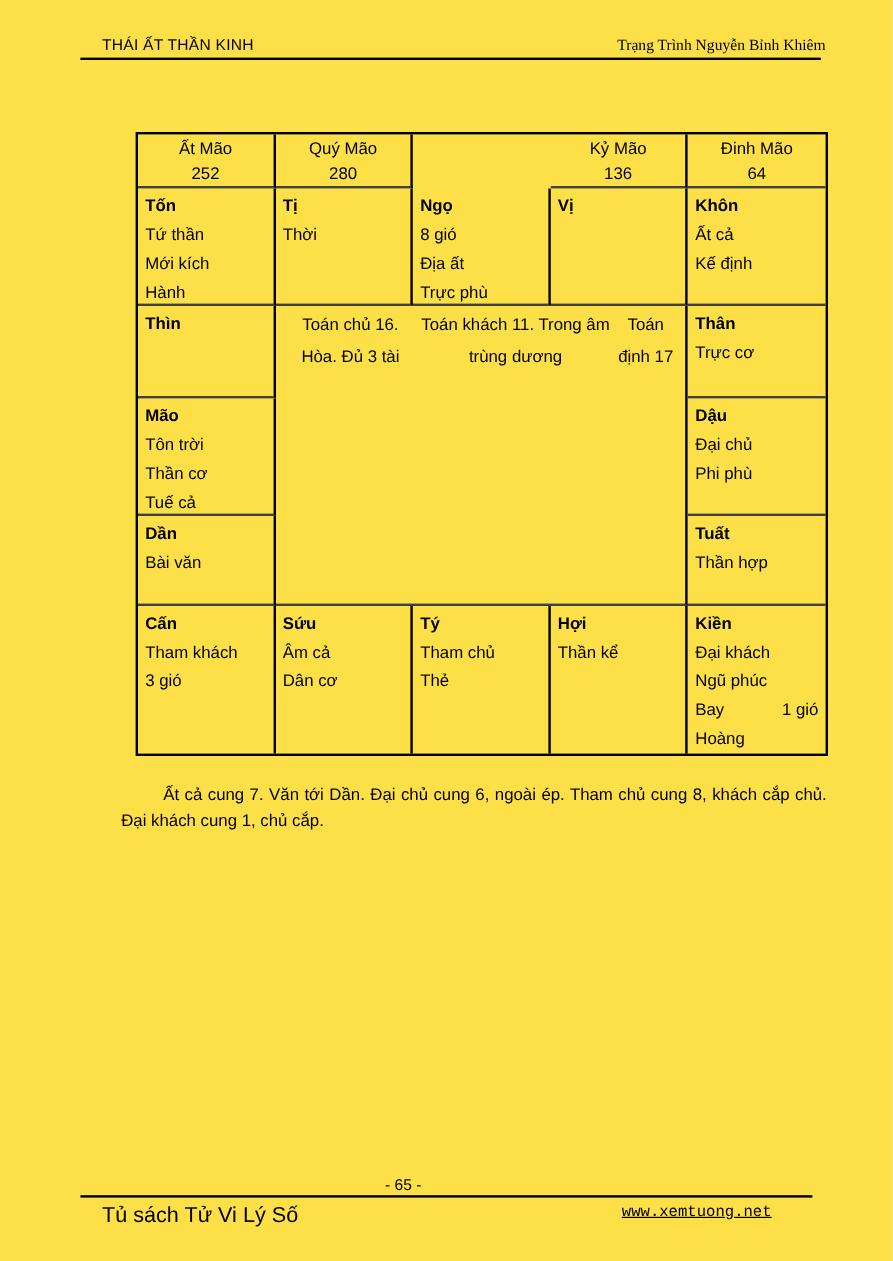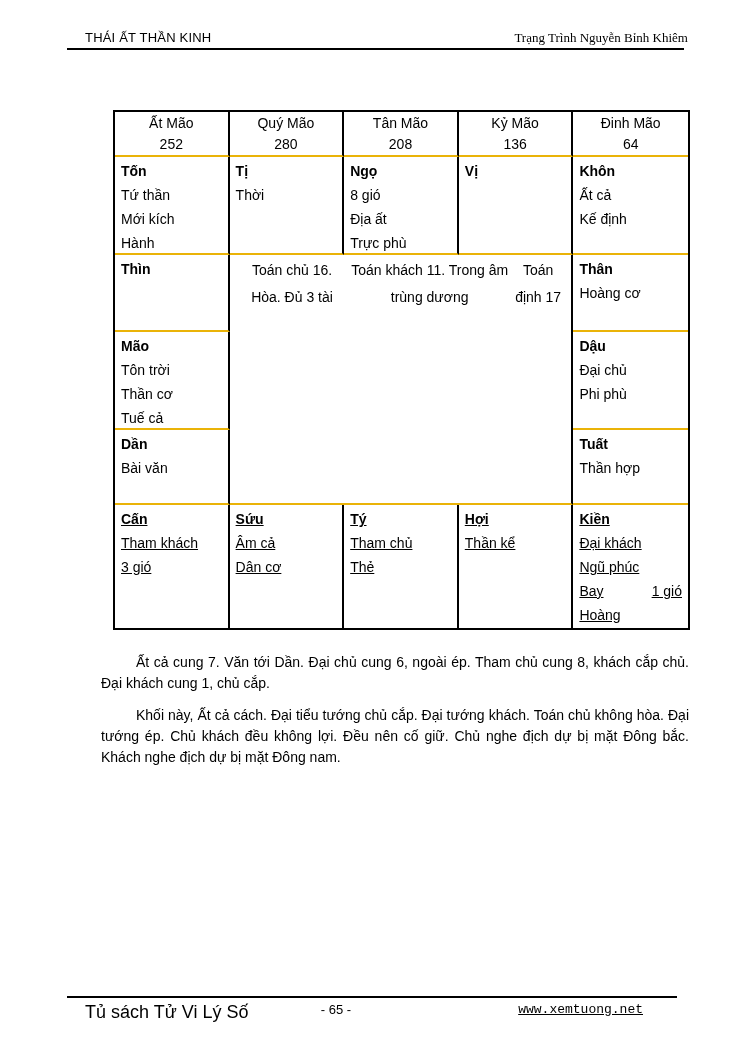--- a/index.html
+++ b/index.html
@@ -1,83 +1,79 @@
 <!DOCTYPE html>
 <html><head>
 <meta charset="utf-8">
 <style>
   html,body{margin:0;padding:0;background:#e8e8e8;}
   .page{
     position:relative;width:744px;height:1051px;margin:0 auto;
-    background:#ffffff;color:#000;
+    background:#fde047;color:#000;
     font-family:"Liberation Sans", sans-serif;
     overflow:hidden;
   }
   
   .rh-left{position:absolute;left:85px;top:30px;font-size:13px;letter-spacing:.2px;}
   .rh-right{position:absolute;right:56px;top:30px;font-size:13px;font-family:Liberation Serif, serif;}
   .header-rule{position:absolute;left:67px;top:48px;width:617px;height:2px;background:#000;}
 
   
   .att-table{
     position:absolute;left:113px;top:110px;width:577px;height:520px;
     display:grid;grid-template-columns:repeat(5,1fr);
     grid-template-rows:45px 98px 77px 98px 75px auto;
     border:2px solid #000;box-sizing:border-box;
   }
   .tcell{
-    border-right:2px solid #000;border-bottom:2px solid #eab308;
+    border-right:2px solid #000;border-bottom:2px solid #404040;
     padding:2px 6px 0;font-size:14px;line-height:24px;
     box-sizing:border-box;overflow:hidden;
   }
   .bR0{border-right:none;}
-  .bB0{border-bottom:none;text-decoration:underline;}
+  .bB0{border-bottom:none;}
   .cell-title{font-weight:700;}
   .year{text-align:center;line-height:21px;padding-top:1px;}
   .center-cell{
     display:flex;justify-content:center;
     text-align:center;line-height:27px;font-size:14px;
   }
   .split{display:flex;justify-content:space-between;}
 
   
   .body-text{position:absolute;left:85px;top:652px;width:604px;}
   .body-text p{
     margin:0 0 11px 16px;font-size:14px;line-height:21px;
     text-align:justify;text-indent:35px;
   }
 
   
   .footer-rule{position:absolute;left:67px;top:996px;width:610px;height:2px;background:#000;}
   .rf-left{position:absolute;left:85px;top:1002px;font-size:18px;}
-  .rf-center{position:absolute;left:0;top:1002px;width:672px;text-align:center;font-size:13px;}
+  .rf-center{position:absolute;left:0;top:980px;width:672px;text-align:center;font-size:13px;}
   .rf-link{position:absolute;right:101px;top:1002px;font-size:13px;color:#000;text-decoration:underline;cursor:pointer;font-family:Liberation Mono, monospace;}
 </style>
 </head>
 <body>
 
 <div class="page">
 
   <span class="rh-left">THÁI ẤT THẦN KINH</span>
   <span class="rh-right">Trạng Trình Nguyễn Bỉnh Khiêm</span>
   <div class="header-rule"></div>
 
   <div class="att-table">
 
     <div class="tcell year" style="grid-area:1/1">
       <div>Ất Mão</div>
       <div>252</div>
     </div>
     <div class="tcell year" style="grid-area:1/2">
       <div>Quý Mão</div>
       <div>280</div>
-    </div>
-    <div class="tcell year" style="grid-area:1/3">
-      <div>Tân Mão</div>
-      <div>208</div>
     </div>
     <div class="tcell year" style="grid-area:1/4">
       <div>Kỷ Mão</div>
       <div>136</div>
     </div>
     <div class="tcell year bR0" style="grid-area:1/5">
       <div>Đinh Mão</div>
       <div>64</div>
     </div>
 
@@ -121,21 +117,21 @@
     </div>
 
     <div class="tcell center-cell" style="grid-area:3/2/6/5">
       <div>Toán chủ 16. Hòa. Đủ 3 tài</div>
       <div>Toán khách 11. Trong âm trùng dương</div>
       <div>Toán định 17</div>
     </div>
 
     <div class="tcell bR0" style="grid-area:3/5">
       <div class="cell-title">Thân</div>
-      <div class="cell-line">Hoàng cơ</div>
+      <div class="cell-line">Trực cơ</div>
     </div>
     <div class="tcell bR0" style="grid-area:4/5">
       <div class="cell-title">Dậu</div>
       <div class="cell-line">Đại chủ</div>
       <div class="cell-line">Phi phù</div>
     </div>
     <div class="tcell bR0" style="grid-area:5/5">
       <div class="cell-title">Tuất</div>
       <div class="cell-line">Thần hợp</div>
     </div>
@@ -166,21 +162,20 @@
       <div class="cell-line split">
         <span>Bay</span>
         <span>1 gió</span>
       </div>
       <div class="cell-line">Hoàng</div>
     </div>
   </div>
 
   <div class="body-text">
     <p>Ất cả cung 7. Văn tới Dần. Đại chủ cung 6, ngoài ép. Tham chủ cung 8, khách cắp chủ. Đại khách cung 1, chủ cắp.</p>
-    <p>Khối này, Ất cả cách. Đại tiểu tướng chủ cắp. Đại tướng khách. Toán chủ không hòa. Đại tướng ép. Chủ khách đều không lợi. Đều nên cố giữ. Chủ nghe địch dự bị mặt Đông bắc. Khách nghe địch dự bị mặt Đông nam.</p>
   </div>
 
   <div class="footer-rule"></div>
   <span class="rf-left">Tủ sách Tử Vi Lý Số</span>
   <span class="rf-center">- 65 -</span>
   <a class="rf-link">www.xemtuong.net</a>
 
 </div>
 
 </body></html>

